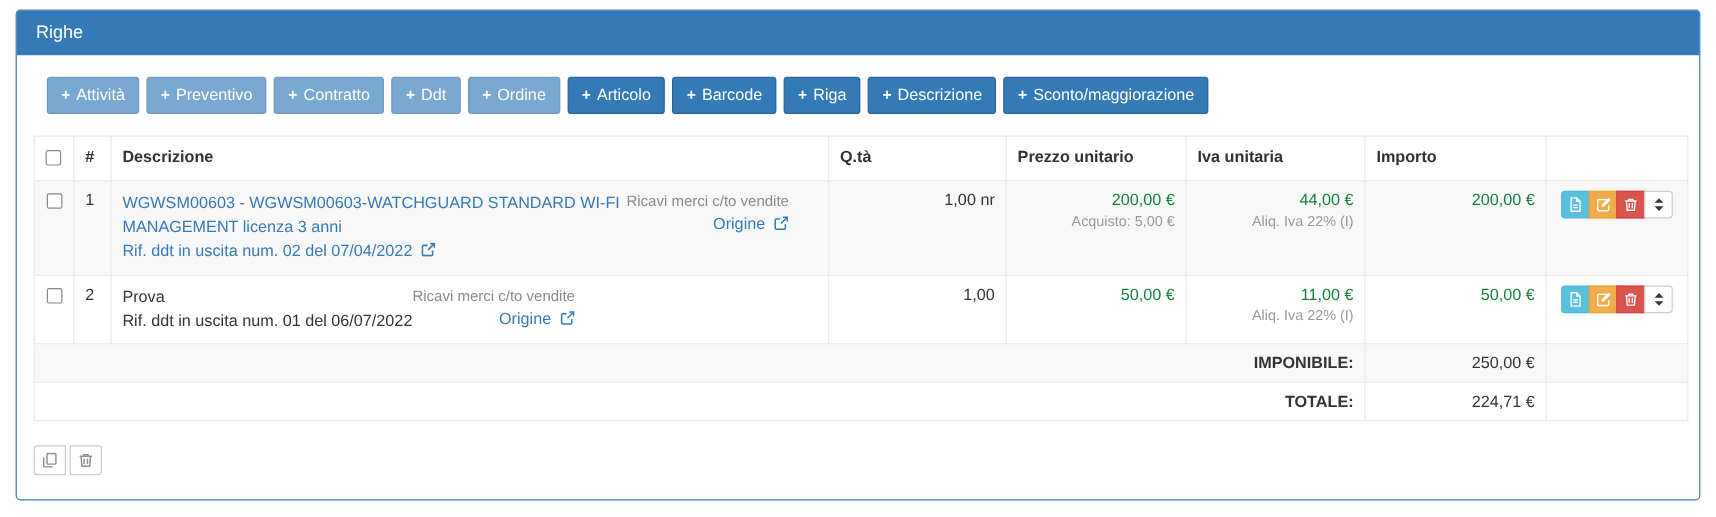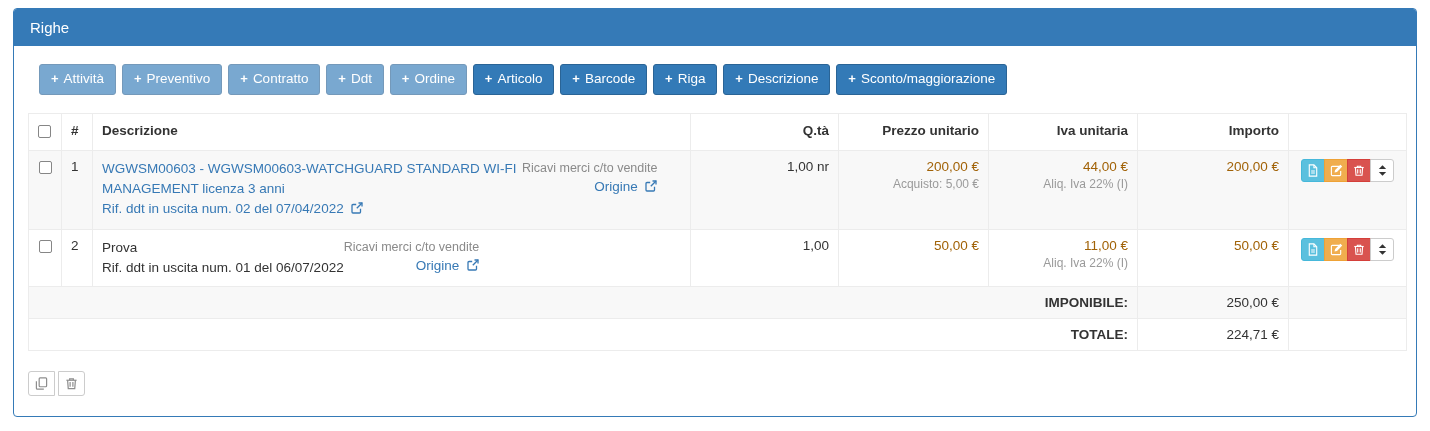--- a/index.html
+++ b/index.html
@@ -17,27 +17,27 @@
     padding:6px 11px; border-radius:3px; margin-right:2px; font-size:13.5px; cursor:pointer;
     font-family:inherit; line-height:1.25; }
   .btn .plus { font-weight:bold; margin-right:5px; font-size:13px; }
   .btn.light { opacity:.65; }
 
   
   table.righe { border-collapse:collapse; width:1378px; table-layout:fixed; }
   table.righe th, table.righe td { border:1px solid #ececec; padding:8px 9px; font-size:13.5px;
     vertical-align:top; background-clip:padding-box; }
   table.righe thead th { font-weight:bold; color:#333; text-align:left; padding:9px; }
-  table.righe thead th.center { text-align:right; }
+  table.righe thead th.center { text-align:left; }
   table.righe tbody tr:nth-child(odd) td { background:#f8f8f8; }
   td.c-check, th.c-check { text-align:center; }
   td.c-num { text-align:left; color:#333; }
   td.c-qta { text-align:right; }
   td.c-money { text-align:right; }
-  .money { color:#a16207; }
+  .money { color:#15803d; }
   .sub { color:#9a9a9a; font-size:12px; margin-top:3px; }
   .checkbox { display:inline-block; width:13px; height:13px; border:1px solid #868686;
     border-radius:2px; background:#fff; cursor:pointer; margin-top:2px; }
 
   .desc-wrap { display:flex; }
   .desc-left { max-width:420px; line-height:1.5; }
   .desc-right { text-align:right; line-height:1.45; white-space:nowrap; }
   a.link { color:#3779b5; text-decoration:none; cursor:pointer; }
   .desc-title { color:#333; }
   .desc-title.is-link { color:#3779b5; cursor:pointer; }

